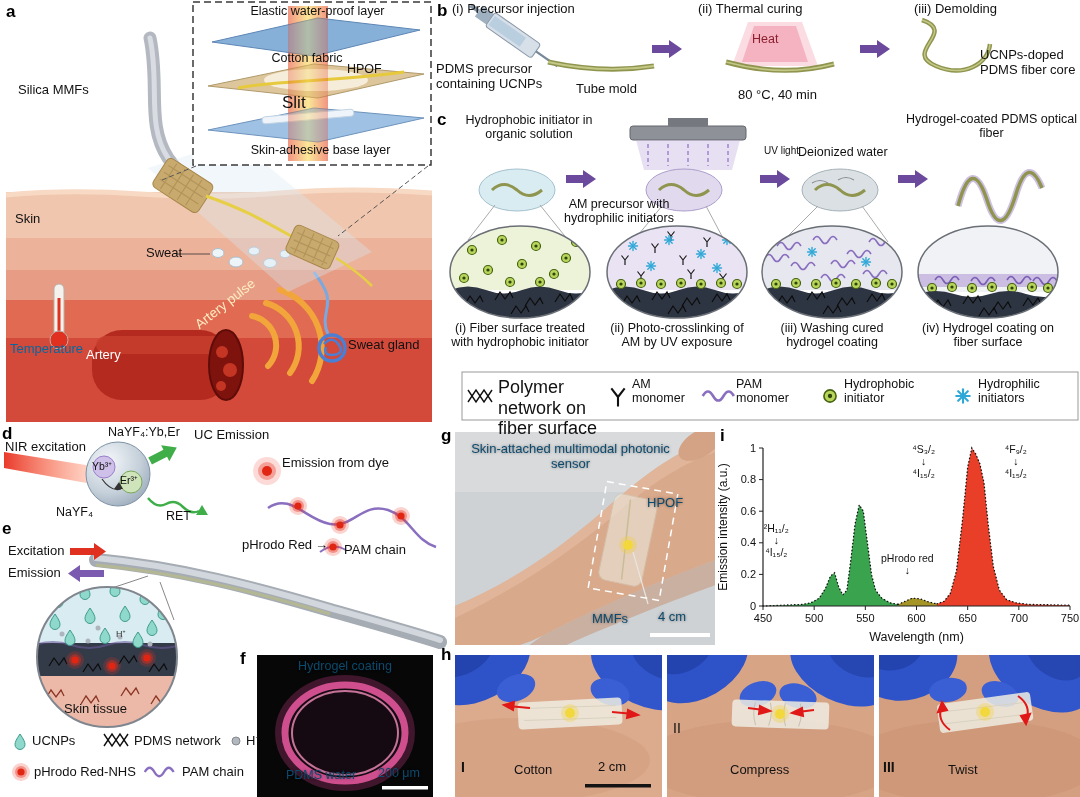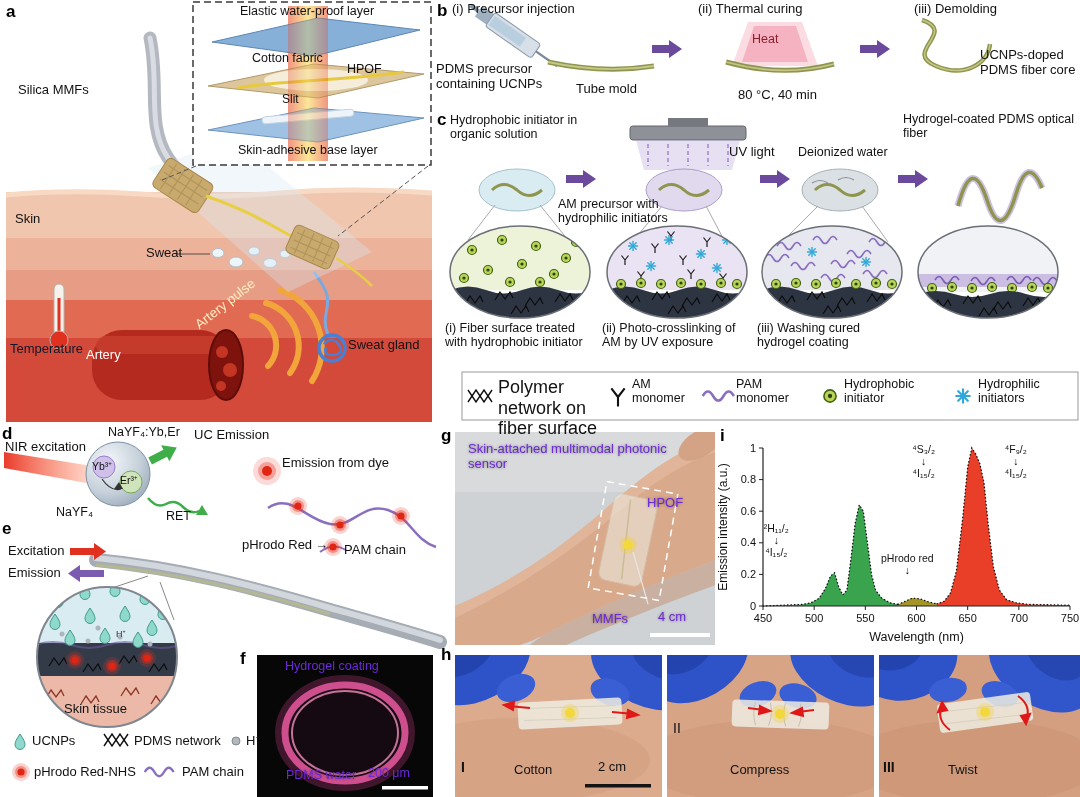--- a/index.html
+++ b/index.html
@@ -1,22 +1,22 @@
 <!DOCTYPE html>
 <html><head>
 <meta charset="utf-8">
 <style>
   *{margin:0;padding:0;box-sizing:border-box}
   body{font-family:"Liberation Sans",sans-serif;background:#fff}
   #figure{position:relative;width:1080px;height:797px;background:#fff;overflow:hidden}
   #figure > svg{position:absolute;left:0;top:0}
   .t{position:absolute;font-size:13px;color:#111;line-height:1.14;white-space:nowrap}
   .w{white-space:normal}
-  .ctr{}
-  .white{color:#6d28d9;text-shadow:0 0 3px rgba(0,0,0,.45)}
+  .ctr{text-align:center}
+  .white{color:#0c4a6e;text-shadow:0 0 3px rgba(0,0,0,.45)}
   .pl{position:absolute;font-size:17px;font-weight:bold;color:#000}
   #chart-i{position:absolute;left:715px;top:428px;width:365px;height:220px}
   #chart-i svg{position:absolute;left:0;top:0}
 </style>
 </head>
 <body>
 
 <div id="figure">
 
 <svg id="artwork" width="1080" height="797" viewBox="0 0 1080 797">
@@ -590,47 +590,48 @@
 <span class="pl" style="left:2px;top:424px">d</span>
 <span class="pl" style="left:2px;top:519px">e</span>
 <span class="pl" style="left:240px;top:649px">f</span>
 <span class="pl" style="left:441px;top:426px">g</span>
 <span class="pl" style="left:441px;top:645px">h</span>
 <span class="pl" style="left:720px;top:426px">i</span>
 
 <span class="t w ctr" style="left:240px;top:4px;width:155px;font-size:12.5px">Elastic water-proof layer</span>
 <span class="t w ctr" style="left:252px;top:51px;width:110px;font-size:12.5px">Cotton fabric</span>
 <span class="t" style="left:347px;top:62px;font-size:12.5px">HPOF</span>
-<span class="t" style="left:282px;top:93px;font-size:12px">Slit</span>
+<span class="t" style="left:282px;top:93px;font-size:17px">Slit</span>
 <span class="t w ctr" style="left:238px;top:143px;width:165px;font-size:12.5px">Skin-adhesive base layer</span>
 <span class="t" style="left:18px;top:83px">Silica MMFs</span>
 <span class="t" style="left:15px;top:212px">Skin</span>
 <span class="t" style="left:146px;top:246px">Sweat</span>
 <span class="t" style="left:192px;top:320px;transform:rotate(-38deg);transform-origin:left top;color:#ffedc2;font-size:13.5px">Artery pulse</span>
-<span class="t" style="left:10px;top:342px;color:#0f172a">Temperature</span>
+<span class="t" style="left:10px;top:342px;color:#0369a1">Temperature</span>
 <span class="t" style="left:86px;top:348px;color:#fff">Artery</span>
 <span class="t" style="left:348px;top:338px">Sweat gland</span>
 
 <span class="t" style="left:452px;top:2px">(i) Precursor injection</span>
 <span class="t w" style="left:436px;top:62px;width:130px">PDMS precursor containing UCNPs</span>
 <span class="t" style="left:576px;top:82px">Tube mold</span>
 <span class="t" style="left:698px;top:2px">(ii) Thermal curing</span>
 <span class="t" style="left:752px;top:32px;color:#8a1f2e;font-size:12.5px">Heat</span>
 <span class="t" style="left:738px;top:88px">80 °C, 40 min</span>
 <span class="t" style="left:914px;top:2px">(iii) Demolding</span>
 <span class="t w" style="left:980px;top:48px;width:105px">UCNPs-doped PDMS fiber core</span>
 
 <span class="t w ctr" style="left:450px;top:113px;width:158px;font-size:12.5px">Hydrophobic initiator in organic solution</span>
 <span class="t w ctr" style="left:558px;top:197px;width:122px;font-size:12.5px">AM precursor with hydrophilic initiators</span>
-<span class="t" style="left:729px;top:145px;font-size:13px">UV light</span>
+<span class="t" style="left:764px;top:145px;font-size:10px">UV light</span>
 <span class="t" style="left:798px;top:145px;font-size:12.5px">Deionized water</span>
 <span class="t w ctr" style="left:903px;top:112px;width:177px;font-size:12.5px">Hydrogel-coated PDMS optical fiber</span>
 <span class="t w ctr" style="left:445px;top:321px;width:150px;font-size:12.5px">(i) Fiber surface treated with hydrophobic initiator</span>
 <span class="t w ctr" style="left:602px;top:321px;width:150px;font-size:12.5px">(ii) Photo-crosslinking of AM by UV exposure</span>
 <span class="t w ctr" style="left:757px;top:321px;width:150px;font-size:12.5px">(iii) Washing cured hydrogel coating</span>
+<span class="t w ctr" style="left:913px;top:321px;width:150px;font-size:12.5px">(iv) Hydrogel coating on fiber surface</span>
 <span class="t w" style="left:498px;top:377px;width:118px;font-size:18px">Polymer network on fiber surface</span>
 <span class="t w" style="left:632px;top:377px;width:75px;font-size:12.5px">AM monomer</span>
 <span class="t w" style="left:736px;top:377px;width:75px;font-size:12.5px">PAM monomer</span>
 <span class="t w" style="left:844px;top:377px;width:100px;font-size:12.5px">Hydrophobic initiator</span>
 <span class="t w" style="left:978px;top:377px;width:95px;font-size:12.5px">Hydrophilic initiators</span>
 
 <span class="t" style="left:5px;top:440px">NIR excitation</span>
 <span class="t" style="left:108px;top:425px;font-size:12.5px">NaYF₄:Yb,Er</span>
 <span class="t" style="left:194px;top:428px">UC Emission</span>
 <span class="t" style="left:92px;top:461px;font-size:10.5px">Yb³⁺</span>

